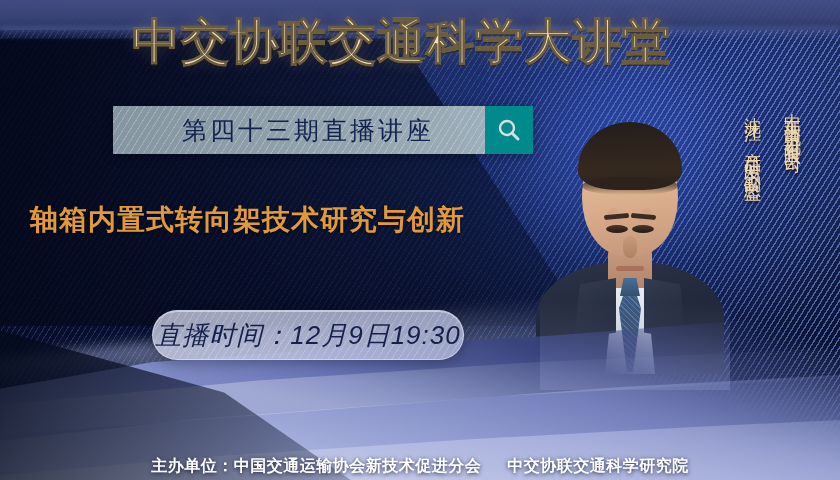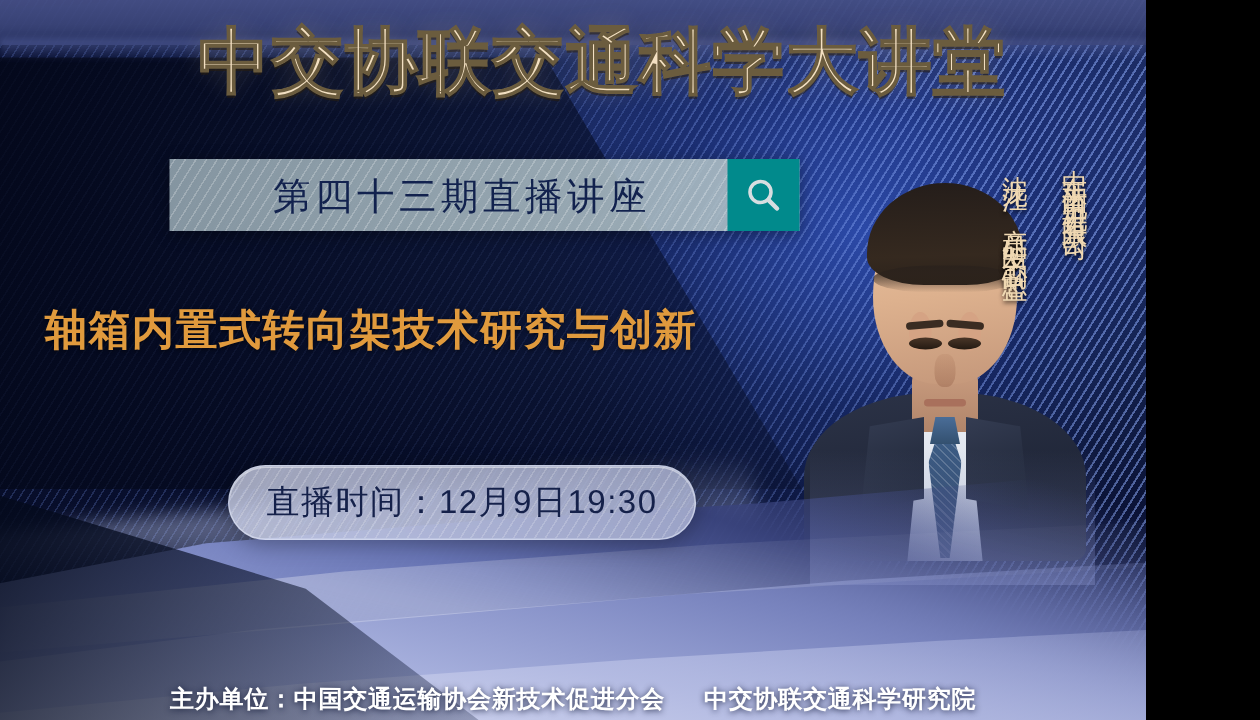--- a/index.html
+++ b/index.html
@@ -1,20 +1,20 @@
 <!DOCTYPE html>
 <html><head>
 <meta charset="utf-8">
 <style>
   html,body{margin:0;padding:0;background:#000;}
   *{box-sizing:border-box;}
 
   #poster{
     position:relative;
-    width:764px;height:480px;
+    width:840px;height:480px;
     overflow:hidden;
     font-family:"Liberation Sans","DejaVu Sans",sans-serif;
     background:#060d25;
   }
 
   
   .bg-base{
     position:absolute;inset:0;
     background:
       radial-gradient(120% 90% at 78% 18%, #24377e 0%, #14224f 38%, #0a1235 62%, #050a22 100%),
@@ -255,21 +255,21 @@
     box-shadow:0 3px 14px rgba(0,0,0,.30),inset 0 1px 0 rgba(255,255,255,.45);
     display:flex;align-items:center;justify-content:center;
     overflow:hidden;
   }
   .time-pill:before{
     content:"";position:absolute;inset:0;
     background-image:repeating-linear-gradient(-58deg,rgba(255,255,255,.18) 0 1px,transparent 1px 6px);
   }
   .time-text{
     position:relative;
-    font-size:22px;letter-spacing:1px;color:#15214a;white-space:nowrap;
+    font-size:26px;letter-spacing:1px;color:#15214a;white-space:nowrap;font-style:italic;
   }
 
   .vcol{
     position:absolute;
     writing-mode:vertical-rl;
     text-orientation:upright;
     color:#efd8b2;
     text-shadow:0 1px 3px rgba(0,0,0,.75);
     letter-spacing:4px;
     white-space:nowrap;

